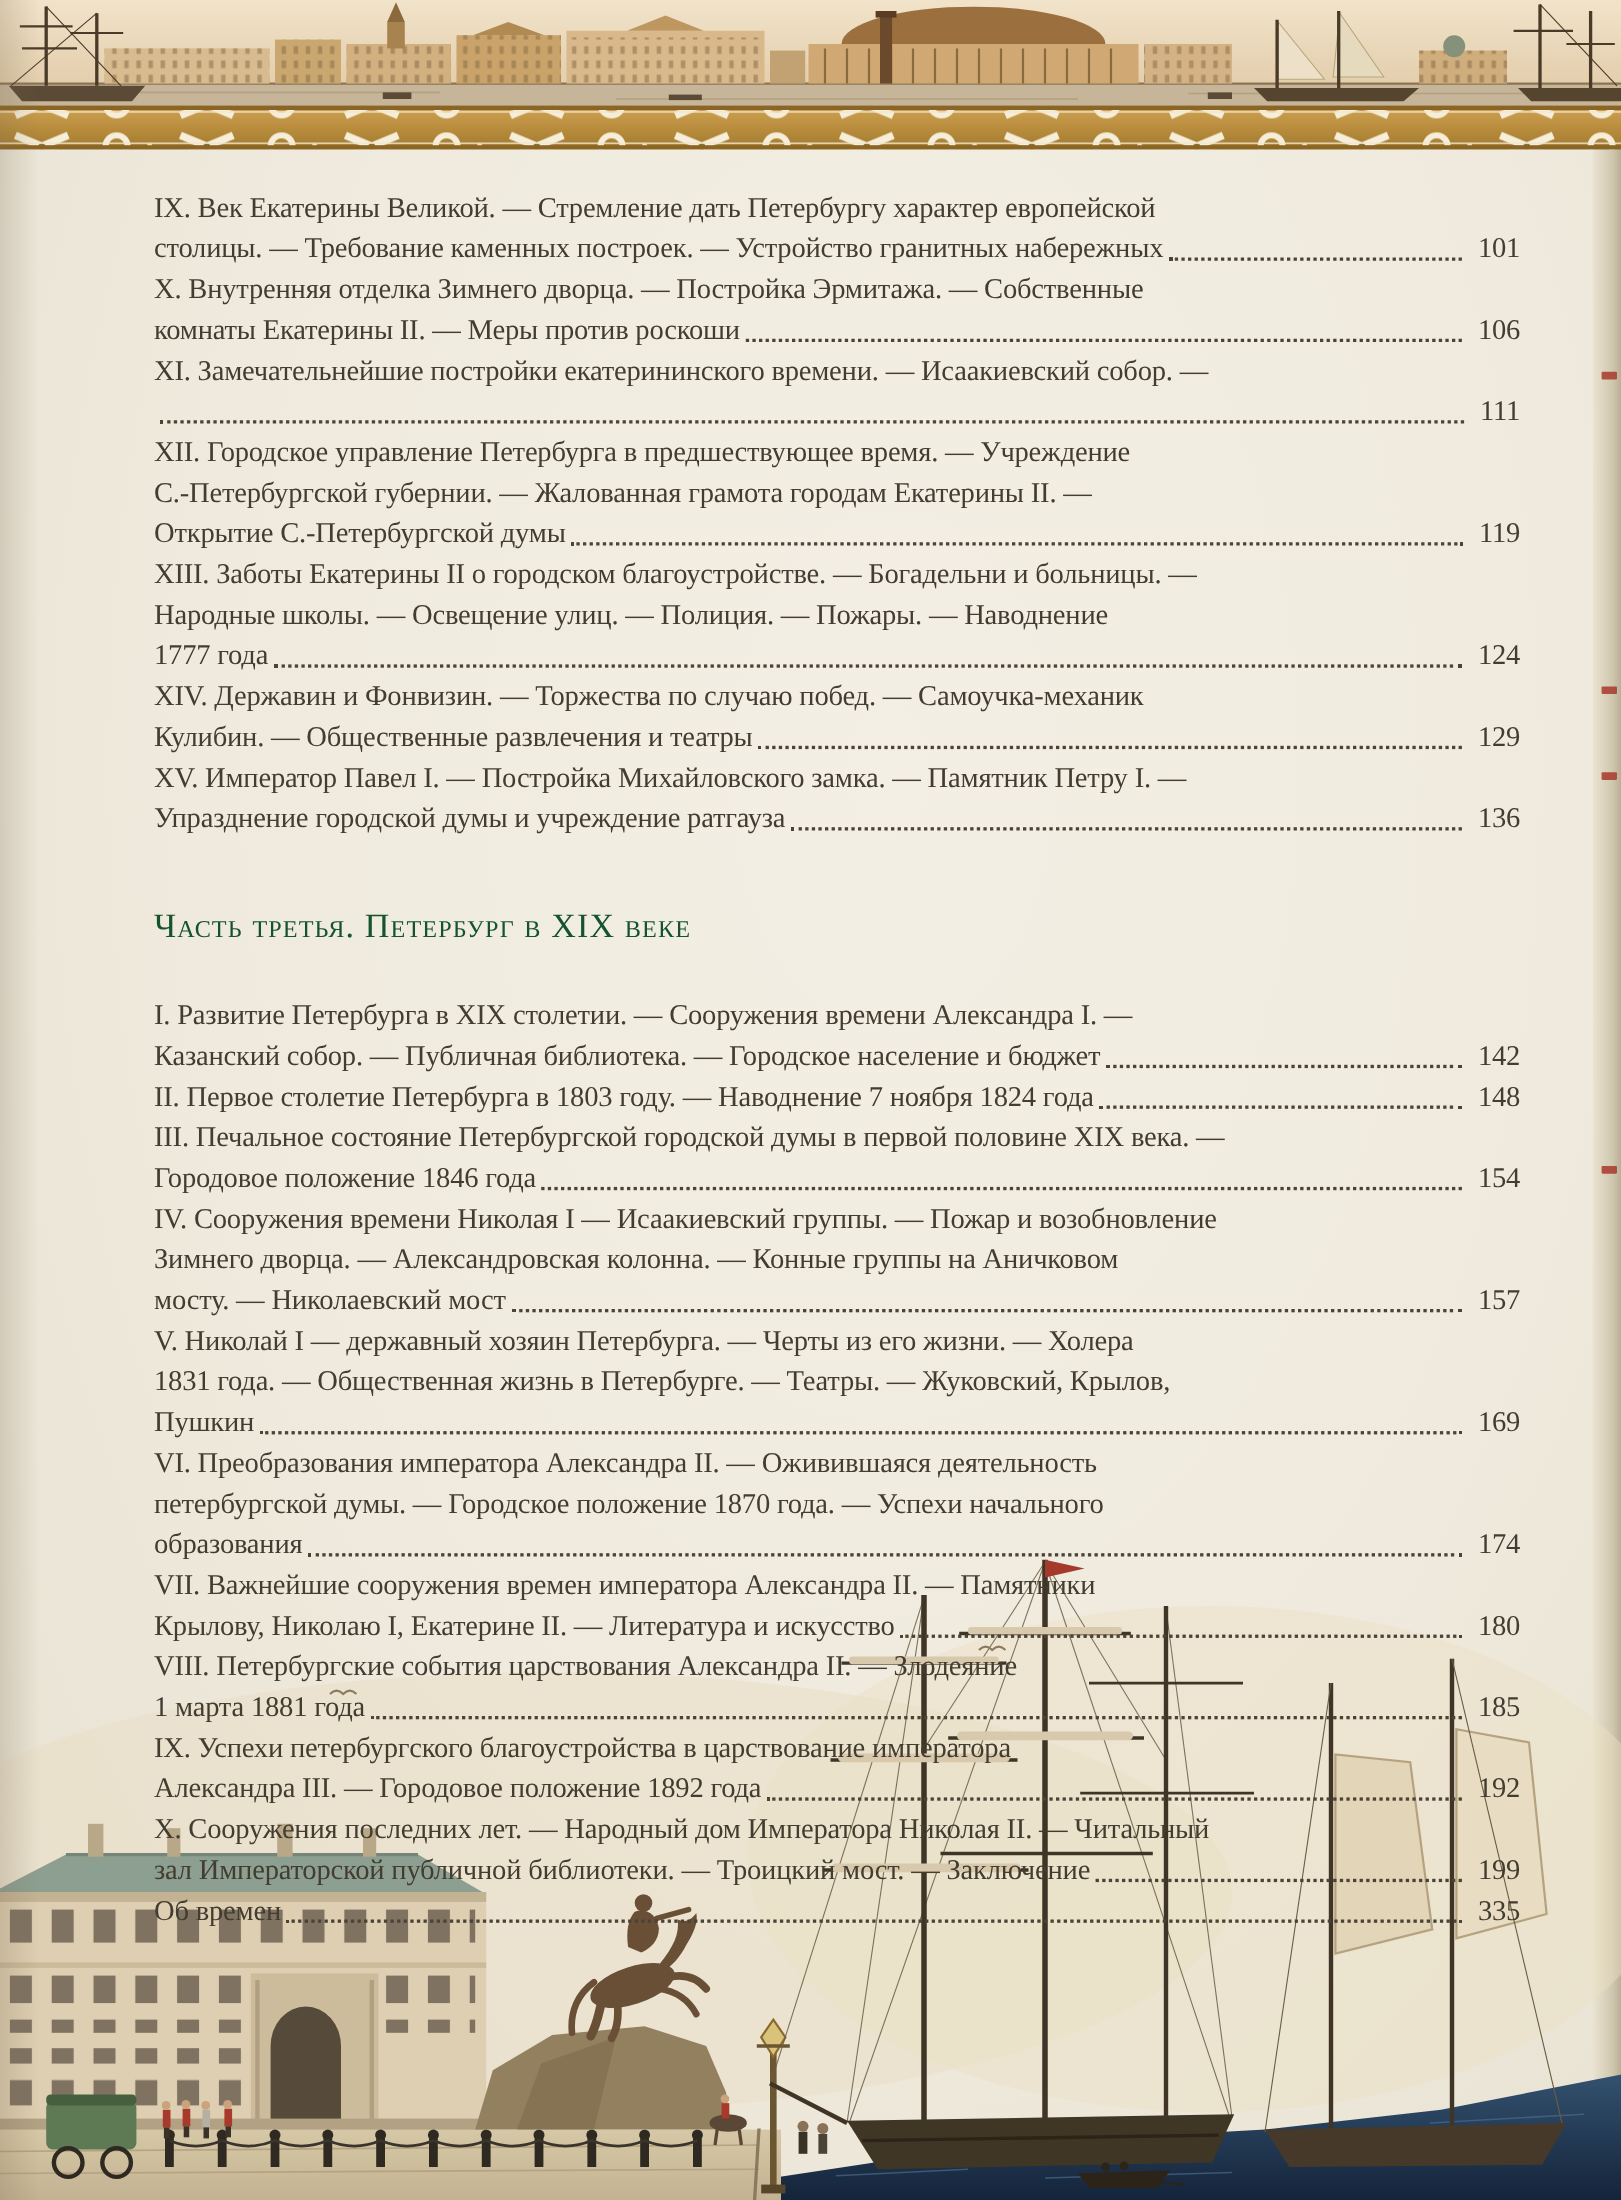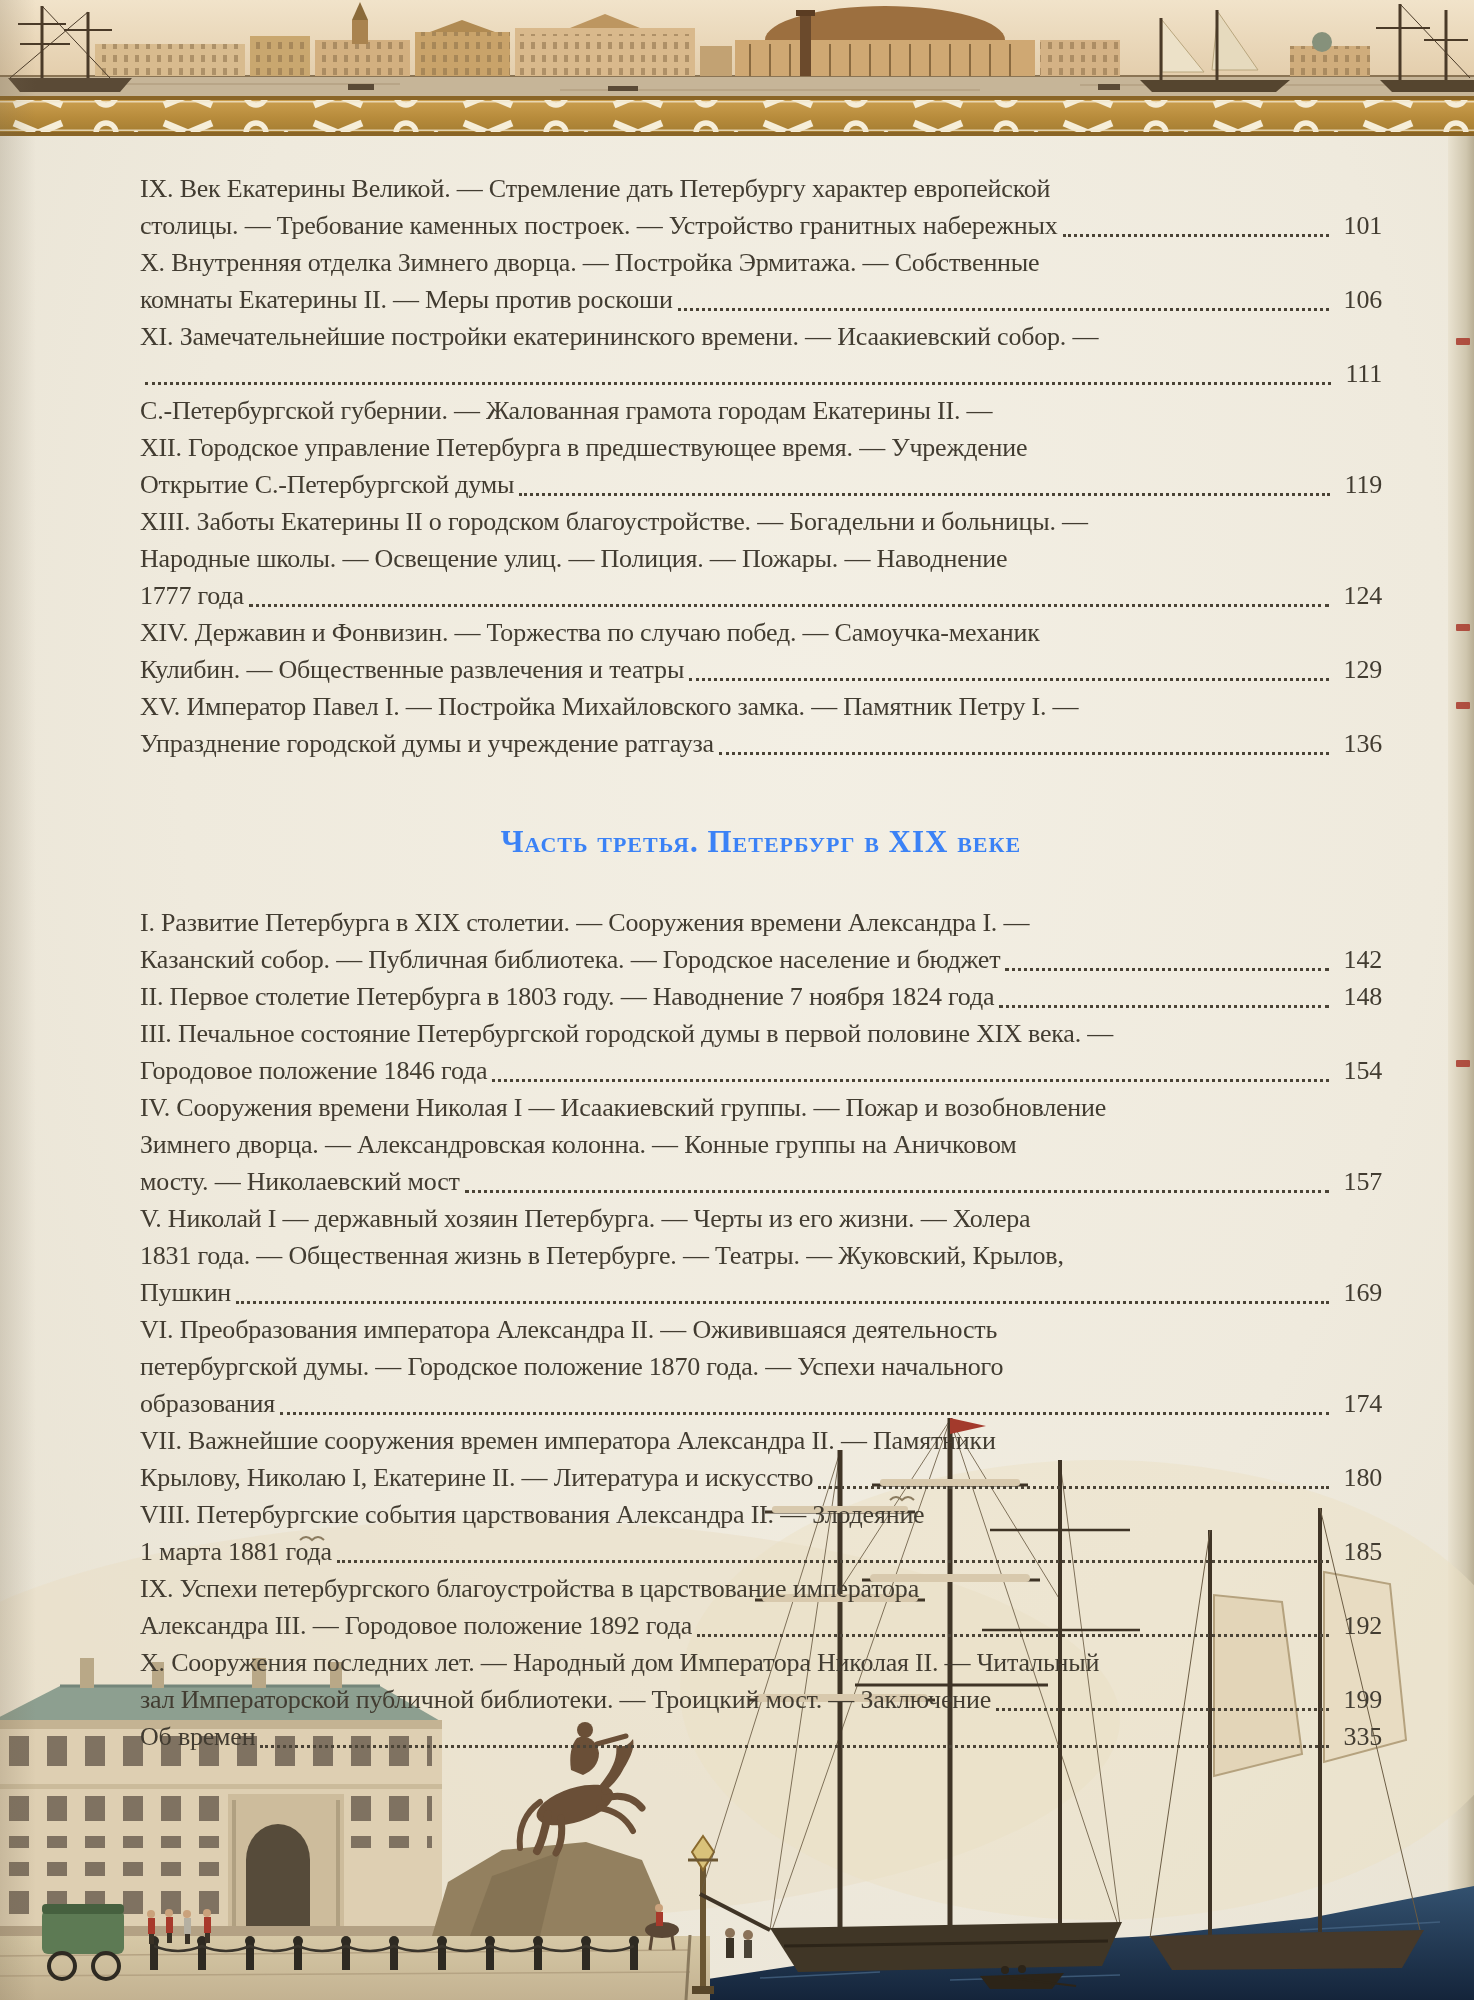--- a/index.html
+++ b/index.html
@@ -26,22 +26,22 @@
 
   
   .toc{position:absolute;left:140px;top:170px;width:1242px;z-index:3;}
   .toc-line{display:flex;align-items:baseline;font-size:26px;line-height:37px;
     letter-spacing:-0.2px;white-space:nowrap;color:#423c31;}
   .toc-line .t{flex:0 0 auto;}
   .toc-line .dots{flex:1 1 auto;min-width:18px;border-bottom:3px dotted #4a4336;
     margin:0 3px 7px 5px;align-self:flex-end;}
   .toc-line .pg{flex:0 0 auto;margin-left:12px;}
   .section-heading{
-    text-align:center;font-variant:small-caps;font-weight:bold;
-    font-size:31px;letter-spacing:1px;color:#3b82f6;
+    text-align:left;font-variant:small-caps;font-weight:normal;
+    font-size:31px;letter-spacing:1px;color:#14532d;
     margin:58px 0 40px 0;line-height:44px;
   }
 </style>
 </head>
 <body>
 
 <div class="page-edge">
   <div class="edge-mark" style="top:338px"></div>
   <div class="edge-mark" style="top:624px"></div>
   <div class="edge-mark" style="top:702px"></div>
@@ -384,24 +384,24 @@
         <span class="pg">106</span>
       </div>
       <div class="toc-line">
         <span class="t">XI. Замечательнейшие постройки екатерининского времени. — Исаакиевский собор. —</span>
       </div>
       <div class="toc-line">
         <span class="dots"></span>
         <span class="pg">111</span>
       </div>
       <div class="toc-line">
+        <span class="t">XII. Городское управление Петербурга в предшествующее время. — Учреждение</span>
+      </div>
+      <div class="toc-line">
         <span class="t">С.-Петербургской губернии. — Жалованная грамота городам Екатерины II. —</span>
-      </div>
-      <div class="toc-line">
-        <span class="t">XII. Городское управление Петербурга в предшествующее время. — Учреждение</span>
       </div>
       <div class="toc-line">
         <span class="t">Открытие С.-Петербургской думы</span>
         <span class="dots"></span>
         <span class="pg">119</span>
       </div>
       <div class="toc-line">
         <span class="t">XIII. Заботы Екатерины II о городском благоустройстве. — Богадельни и больницы. —</span>
       </div>
       <div class="toc-line">

